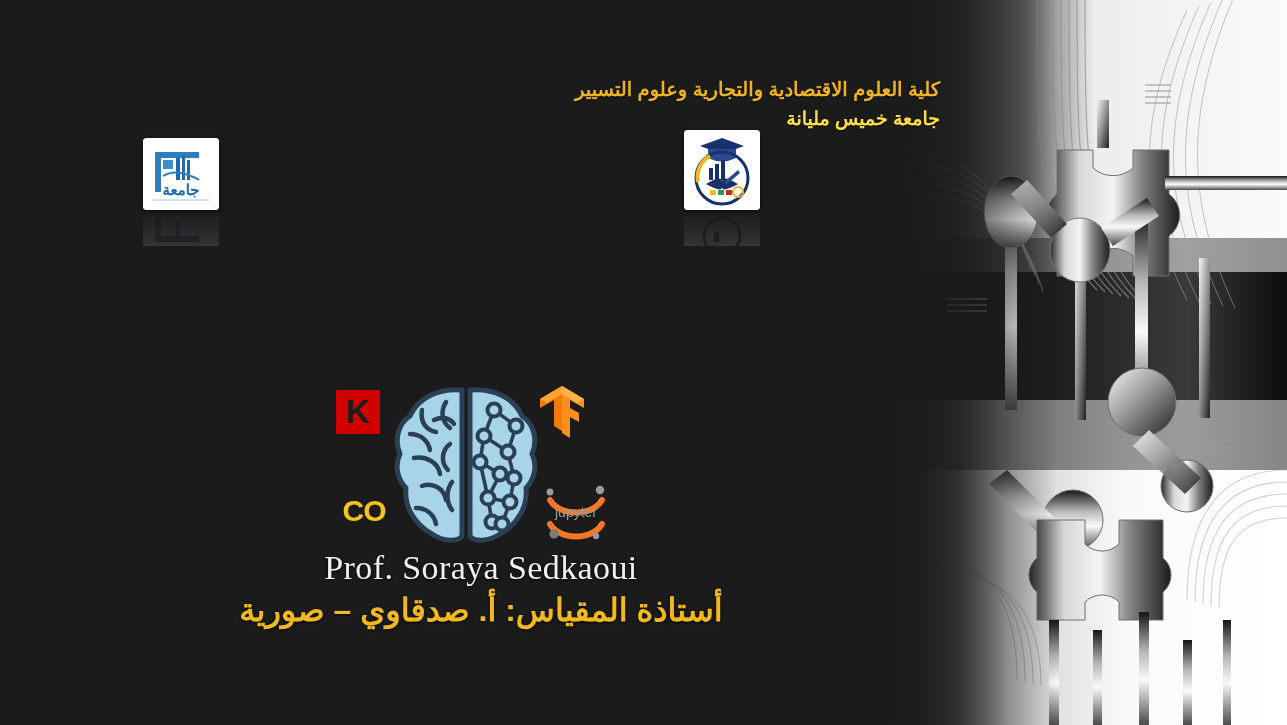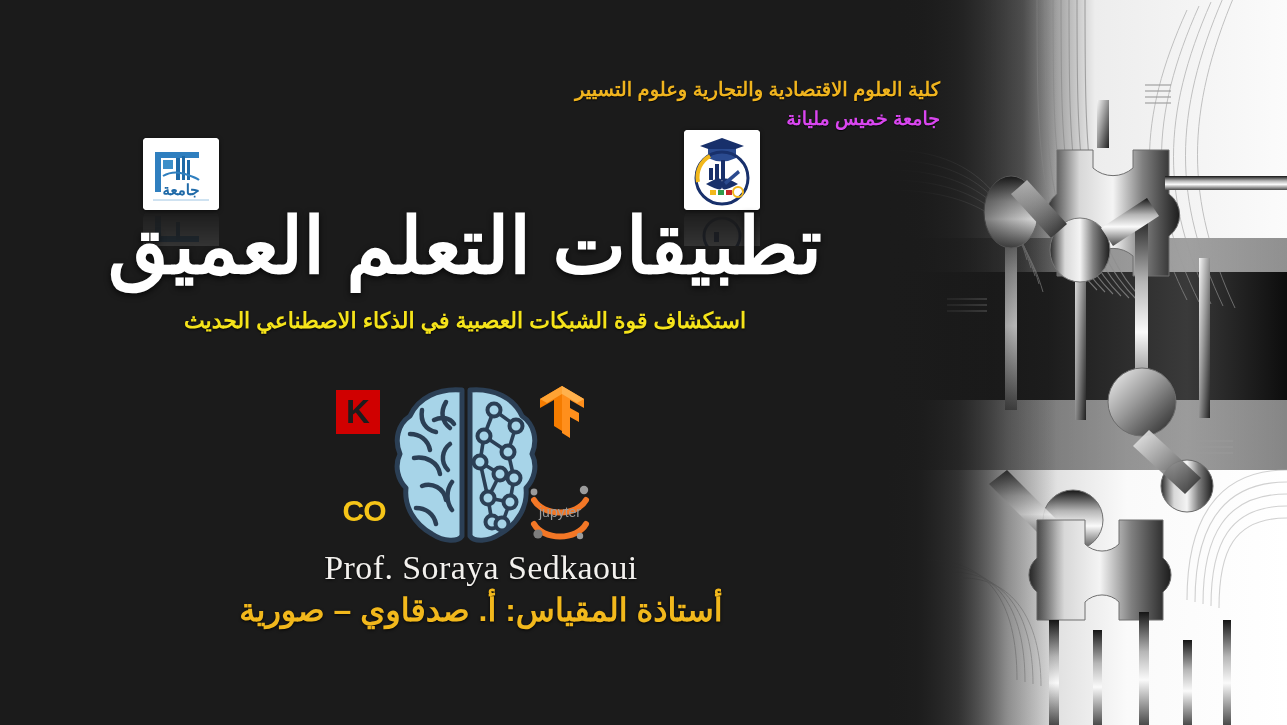--- a/index.html
+++ b/index.html
@@ -78,21 +78,21 @@
   .faculty-line {
     color:#f0b41e;
     font-size:19.5px;
     font-weight:bold;
     line-height:1.55;
     letter-spacing:.2px;
     padding-top:14px;
     text-shadow:0 1px 1px rgba(0,0,0,.8);
   }
   .university-line {
-    color:#d946ef;
+    color:#fde047;
     font-size:19px;
     font-weight:bold;
     line-height:1.6;
     text-shadow:0 1px 1px rgba(0,0,0,.8);
   }
 
   
   .title-area {
     position:absolute;
     top:200px; left:0;
@@ -157,21 +157,21 @@
   }
   .colab-logo span {
     color:#f6c518;
     font-size:30px;
     font-weight:bold;
     letter-spacing:-1px;
     line-height:1;
     text-align:right;
   }
 
-  .jupyter-logo { position:absolute; left:204px; top:100px; width:72px; height:62px; }
+  .jupyter-logo { position:absolute; left:220px; top:100px; width:72px; height:62px; }
   .jupyter-logo svg { display:block; }
 
   
   .presenter-area {
     position:absolute;
     top:548px; left:16px;
     width:930px;
     text-align:center;
   }
   .presenter-name {
@@ -382,24 +382,20 @@
         <rect x="30" y="4" width="5" height="10" fill="#18306b"></rect>
       </svg>
     </div>
 
     <div class="header-text">
       <div class="faculty-line">كلية العلوم الاقتصادية والتجارية وعلوم التسيير</div>
       <div class="university-line">جامعة خميس مليانة</div>
     </div>
   </div>
 
-  <div class="title-area">
-    <div class="main-title">تطبيقات التعلم العميق</div>
-    <div class="sub-title">استكشاف قوة الشبكات العصبية في الذكاء الاصطناعي الحديث</div>
-  </div>
 
   <div class="visual-row">
     <div class="visual-inner">
 
       <div class="keras-logo">
         <span>K</span>
       </div>
 
       <div class="tf-logo">
         <svg viewBox="0 0 60 60" width="60" height="60" xmlns="http://www.w3.org/2000/svg">

